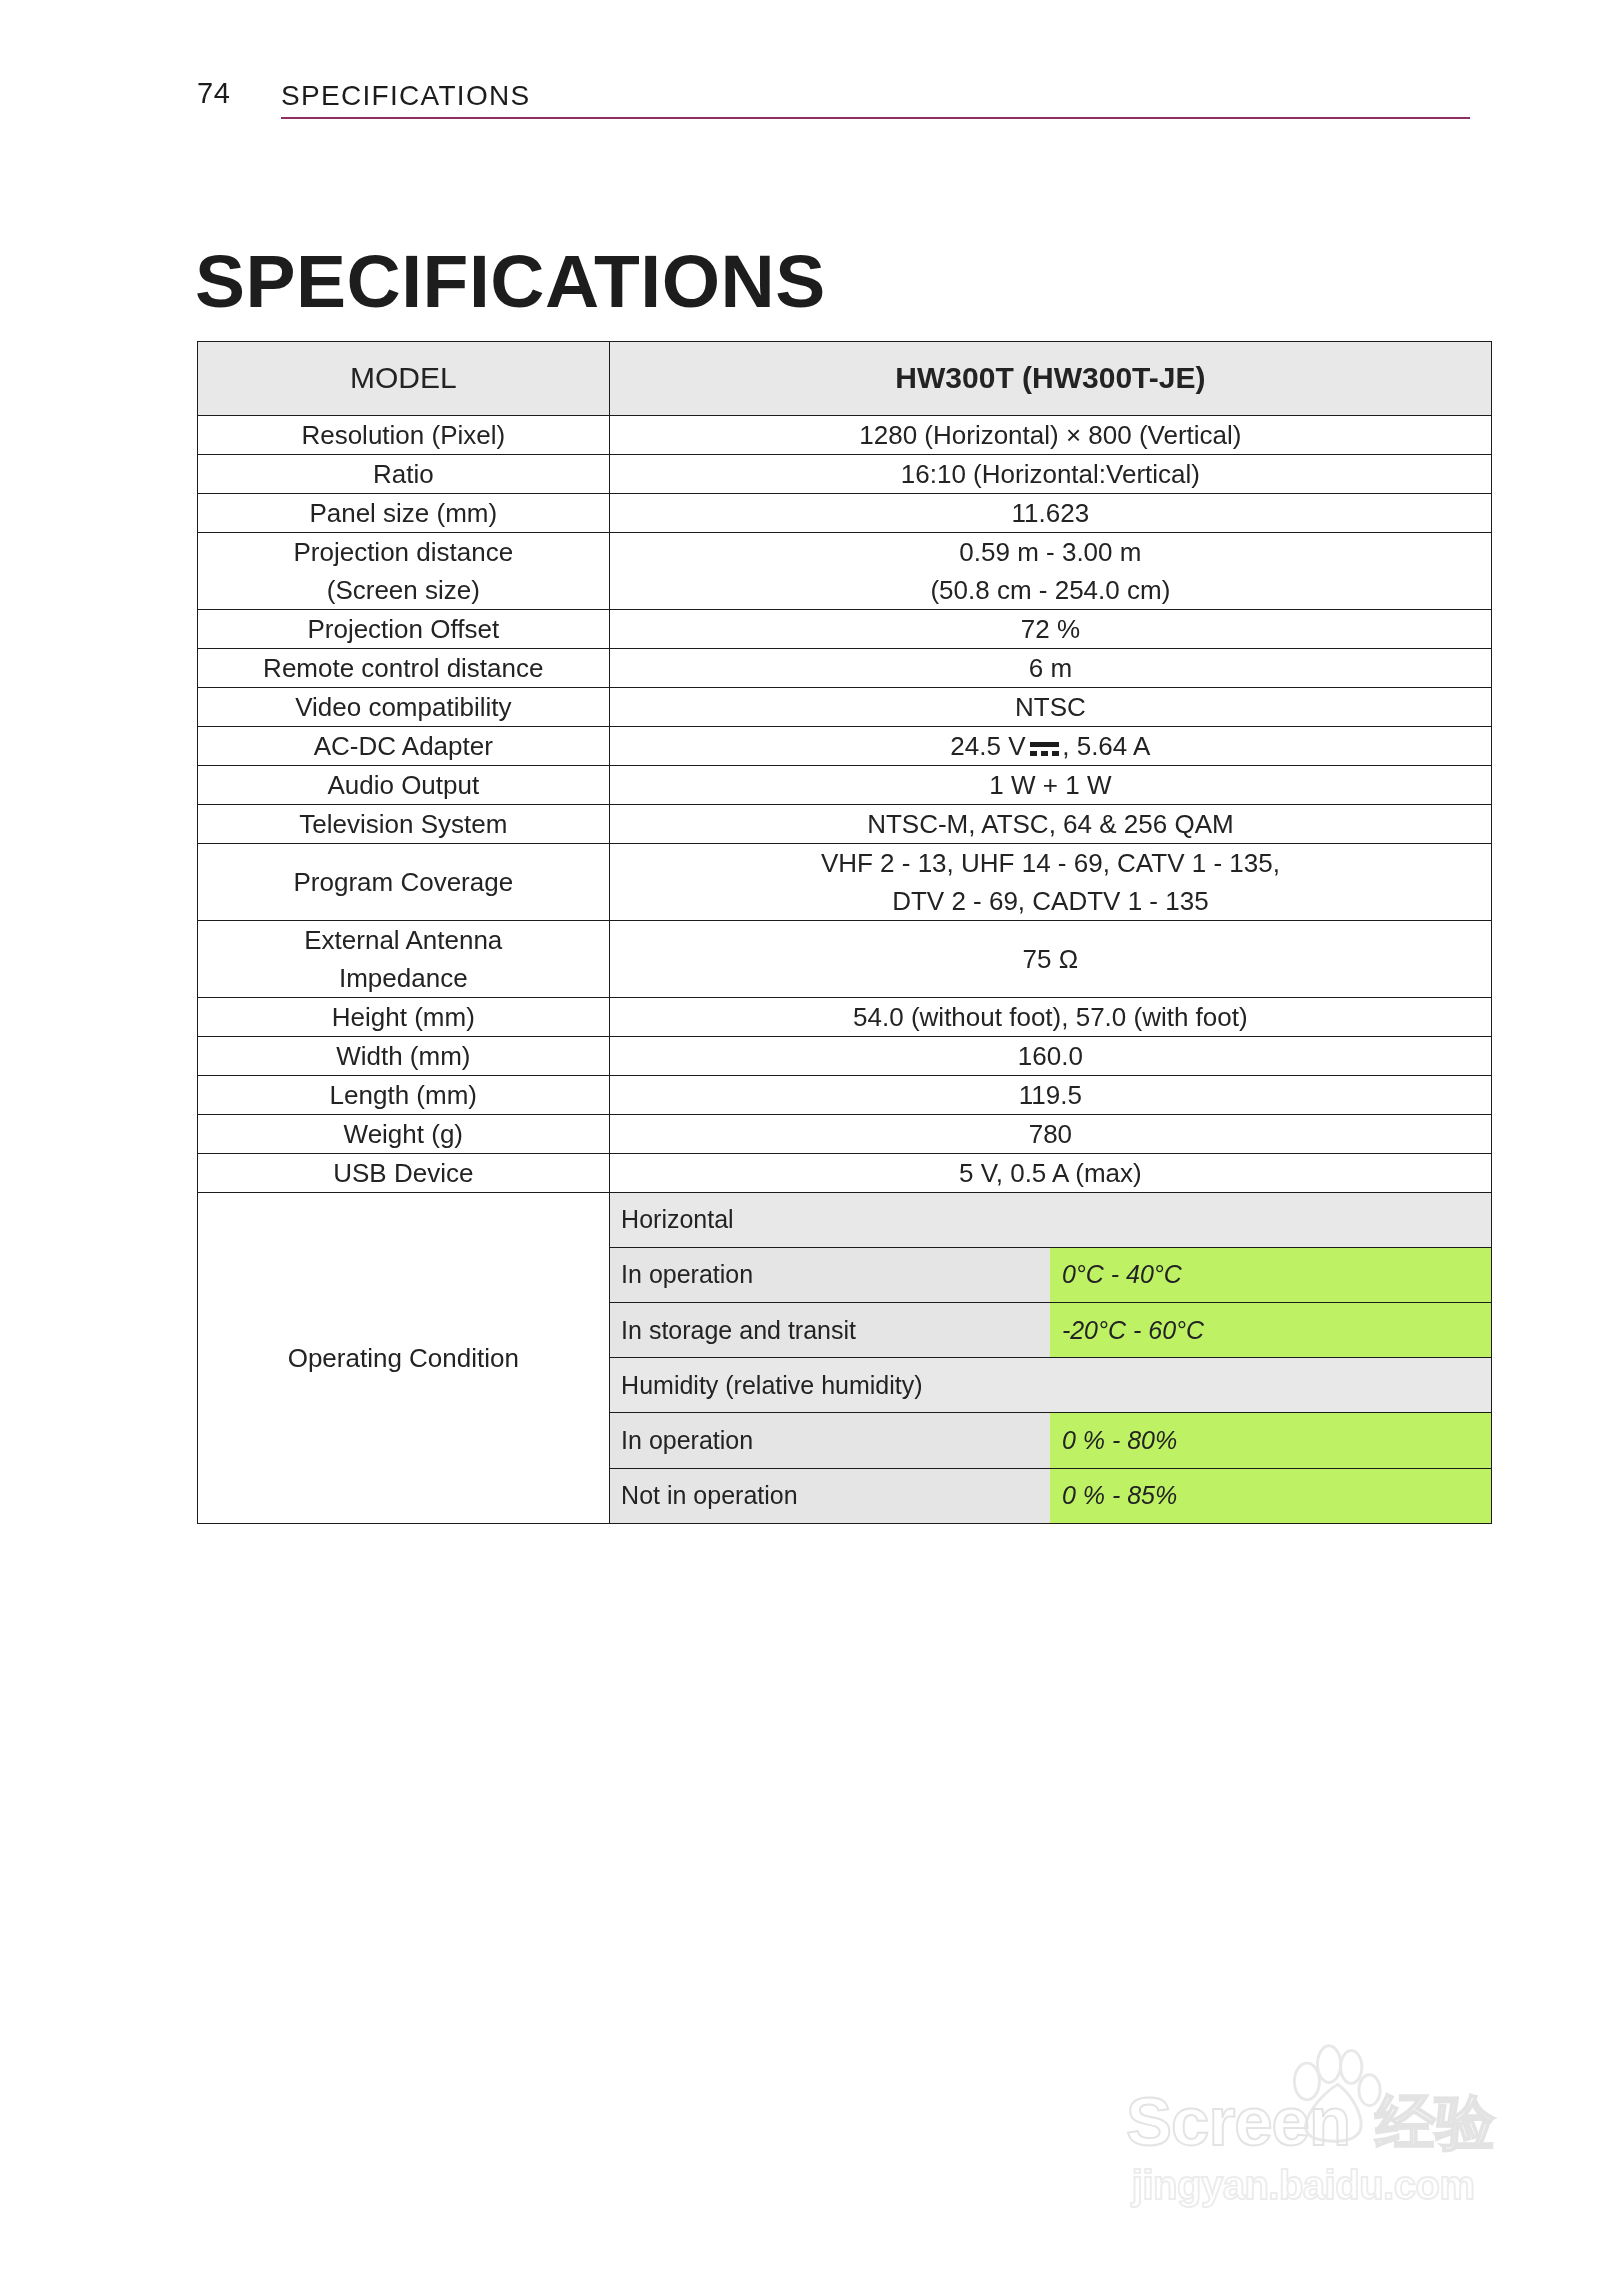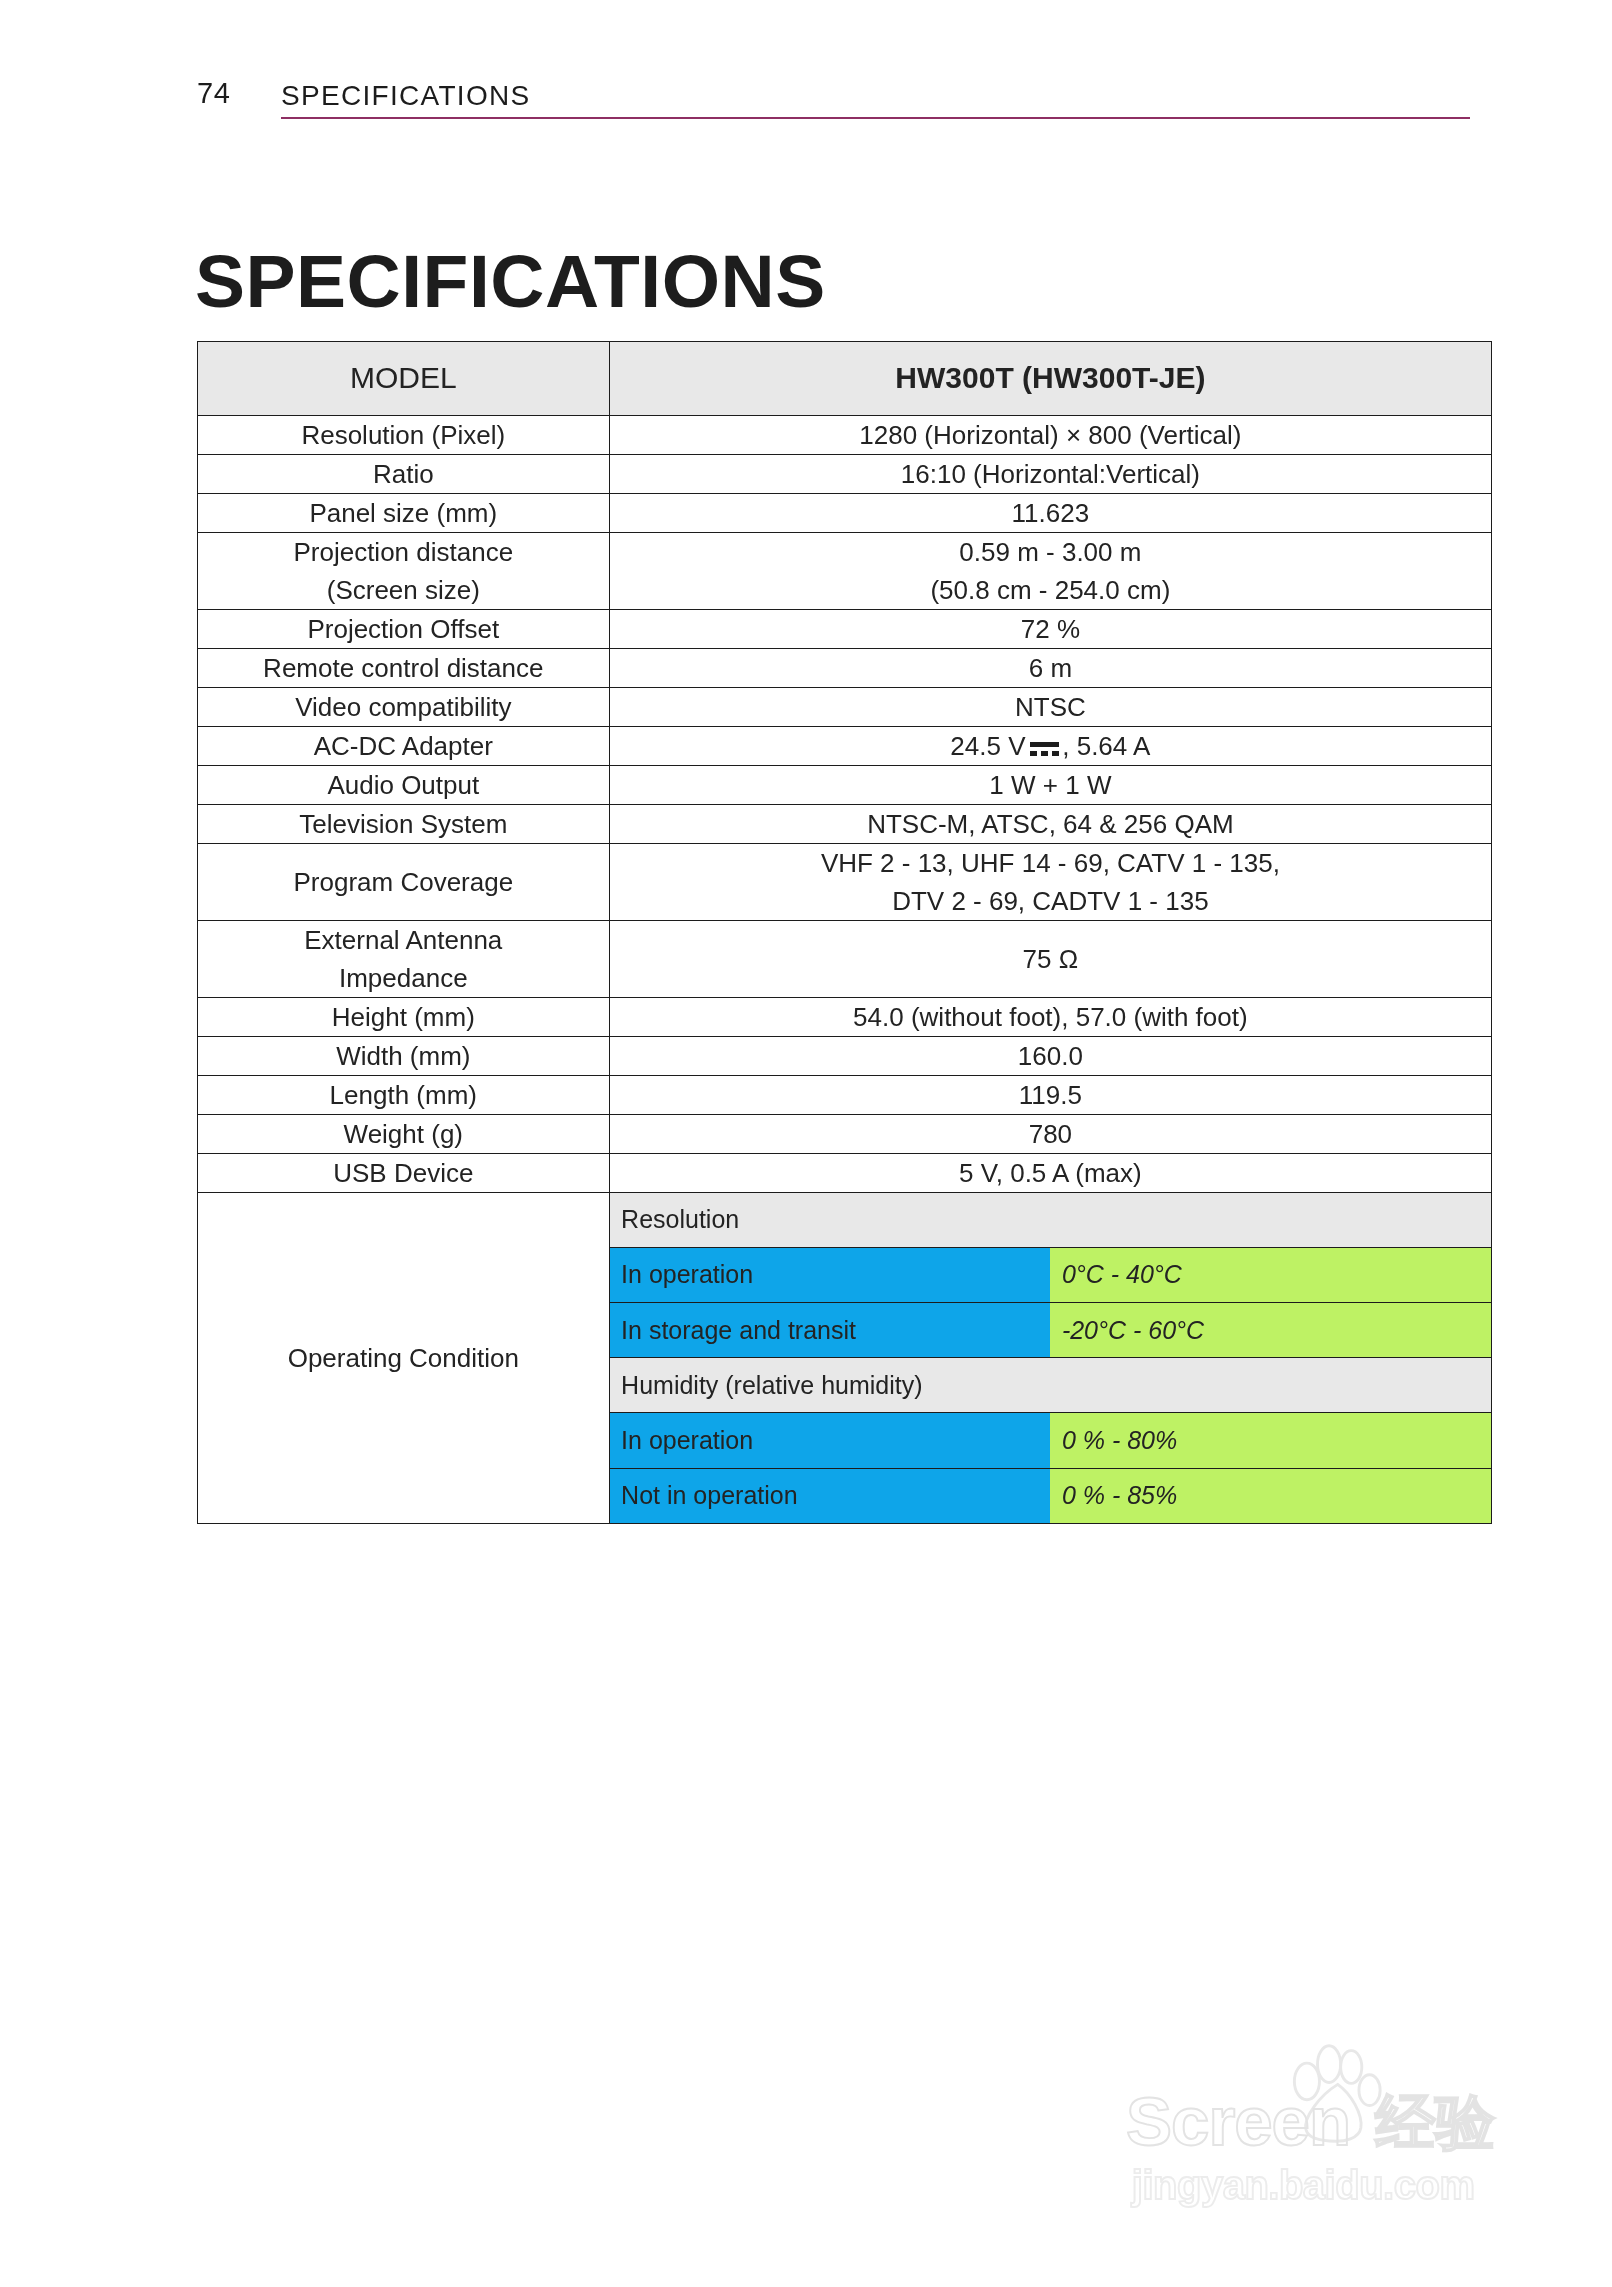--- a/index.html
+++ b/index.html
@@ -121,21 +121,21 @@
     text-align: left;
     padding: 8.6px 0 8.6px 11.5px;
     vertical-align: middle;
   }
   .sub-table tr:last-child td { border-bottom: 0; }
   .sub-span {
     background: #e8e8e8;
   }
   .sub-key {
     width: 355px;
-    background: #0ea5e9;
+    background: #e5e5e5;
   }
   .sub-val {
     background: #bef264;
     font-style: italic;
   }
 
   
   .dc-symbol {
     display: inline-block;
     width: 29px;
@@ -328,21 +328,21 @@
       <td class="col-label">USB Device</td>
       <td class="col-value">5 V, 0.5 A (max)</td>
     </tr>
 
     <tr>
       <td class="oc-label">Operating Condition</td>
       <td class="oc-cell">
         <table class="sub-table">
           <tbody>
             <tr>
-              <td class="sub-span" colspan="2">Resolution</td>
+              <td class="sub-span" colspan="2">Horizontal</td>
             </tr>
             <tr>
               <td class="sub-key">In operation</td>
               <td class="sub-val">0°C - 40°C</td>
             </tr>
             <tr>
               <td class="sub-key">In storage and transit</td>
               <td class="sub-val">-20°C - 60°C</td>
             </tr>
             <tr>

